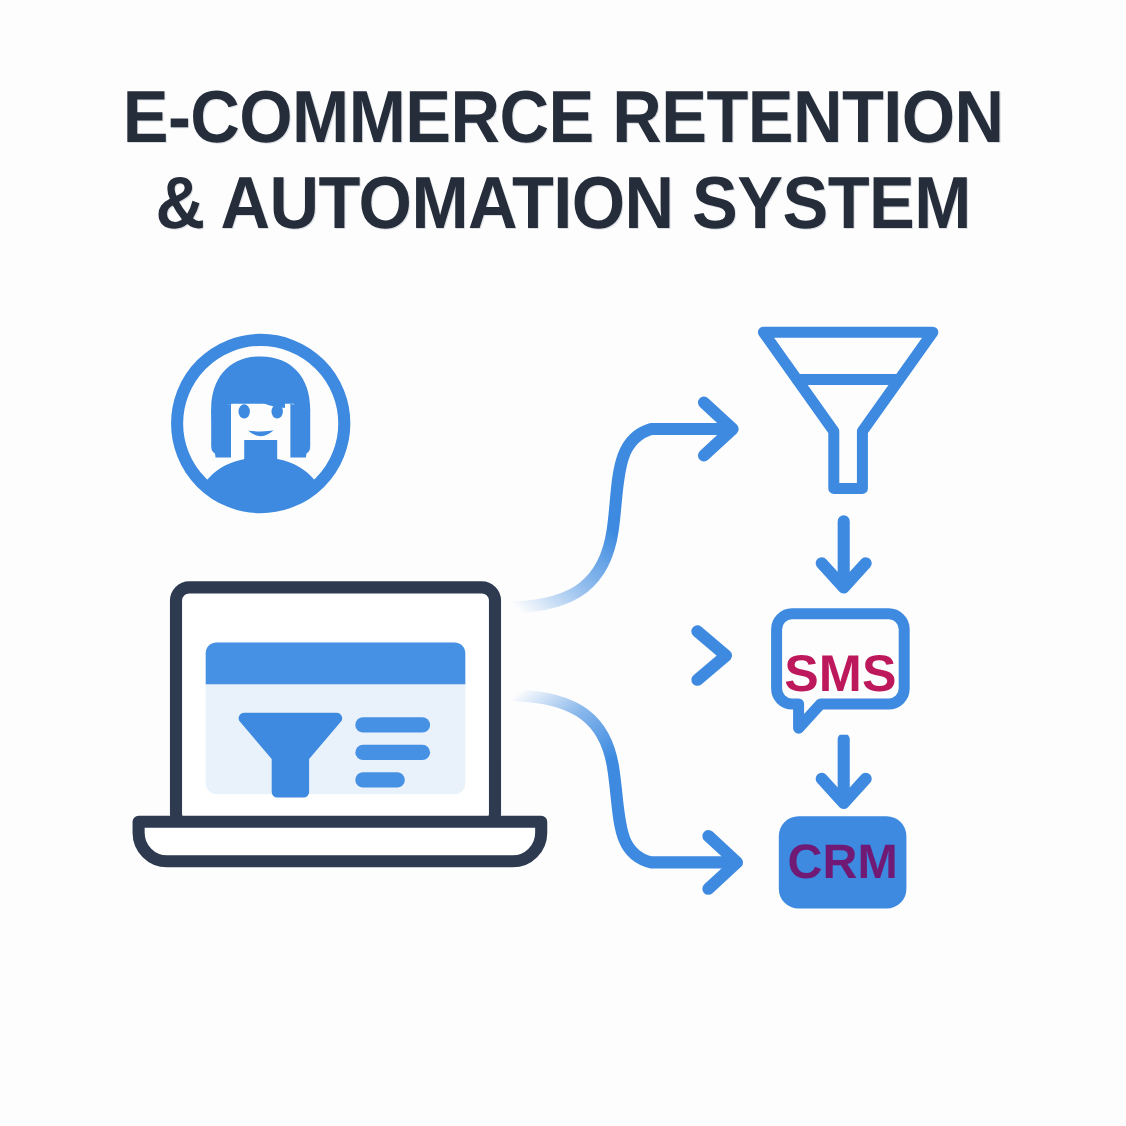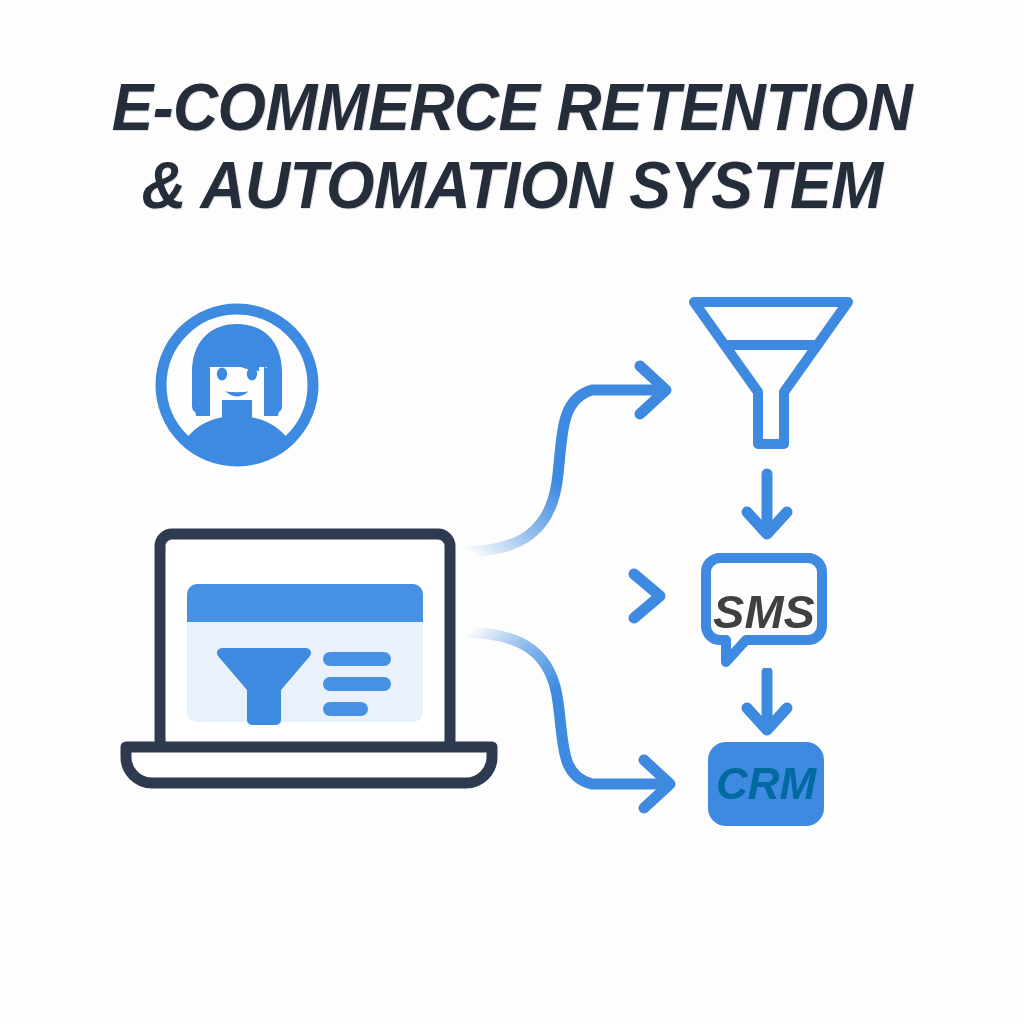--- a/index.html
+++ b/index.html
@@ -12,21 +12,20 @@
     height: 1024px;
     overflow: hidden;
     font-family: "Liberation Sans", sans-serif;
     -webkit-font-smoothing: antialiased;
   }
   #canvas {
     position: relative;
     width: 1024px;
     height: 1024px;
     background: #fdfdfd;
-    font-style: italic;
   }
 
   
   .title-block {
     position: absolute;
     left: 0;
     top: 68px;
     width: 1024px;
     text-align: center;
   }
@@ -93,27 +92,27 @@
     width: 100%; height: 100%;
     display: flex;
     align-items: center;
     justify-content: center;
     font-family: "Liberation Sans", sans-serif;
     font-weight: 700;
     pointer-events: none;
   }
   .sms-label {
     font-size: 47px;
-    color: #404040;
+    color: #be185d;
     letter-spacing: 0px;
     padding-bottom: 16px;
   }
   .crm-label {
     font-size: 44px;
-    color: #0369a1;
+    color: #701a75;
     letter-spacing: 0px;
   }
 </style>
 </head>
 <body>
 
 <div id="canvas">
 
   <div class="title-block">
     <span class="title-line">E-COMMERCE RETENTION</span>

